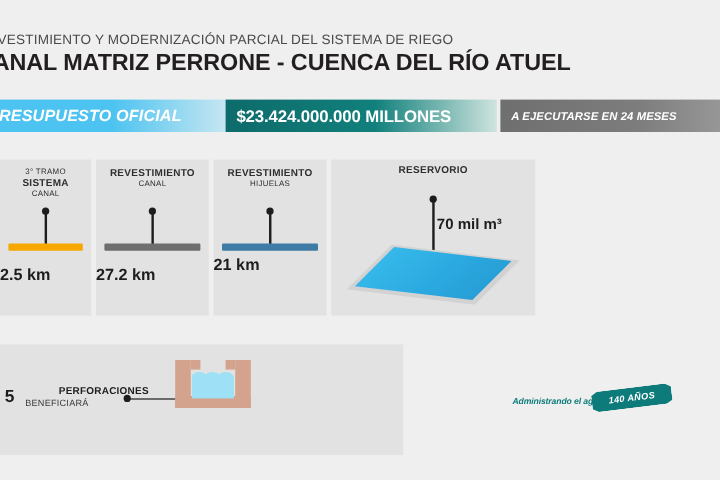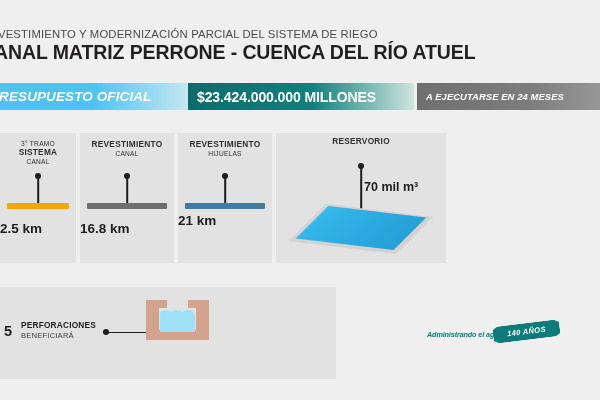--- a/index.html
+++ b/index.html
@@ -256,20 +256,21 @@
     position: absolute;
     left: 21px; top: 34px;
     line-height: 1.2;
   }
   #drill-label .dl-bold {
     display: block;
     font-size: 8.3px;
     font-weight: bold;
     letter-spacing: 0.2px;
     color: #1d1d1d;
+    margin-left: 28px;
   }
   #drill-label .dl-small {
     display: block;
     font-size: 7.6px;
     letter-spacing: 0.2px;
     color: #3a3a3a;
   }
   #drill-dot {
     position: absolute;
     left: 103px; top: 42px;
@@ -383,21 +384,21 @@
   </div>
 
   <div class="panel" id="panel-1">
     <div class="panel-head">
       <span class="ph-bold">REVESTIMIENTO</span>
       <span class="ph-small">CANAL</span>
     </div>
     <div class="dot"></div>
     <div class="stem"></div>
     <div class="bar" style="background: rgb(110, 110, 110);"></div>
-    <div class="value">16.8 km</div>
+    <div class="value">27.2 km</div>
   </div>
 
   <div class="panel" id="panel-2">
     <div class="panel-head">
       <span class="ph-bold">REVESTIMIENTO</span>
       <span class="ph-small">HIJUELAS</span>
     </div>
     <div class="dot"></div>
     <div class="stem"></div>
     <div class="bar" style="background: rgb(62, 124, 166);"></div>

